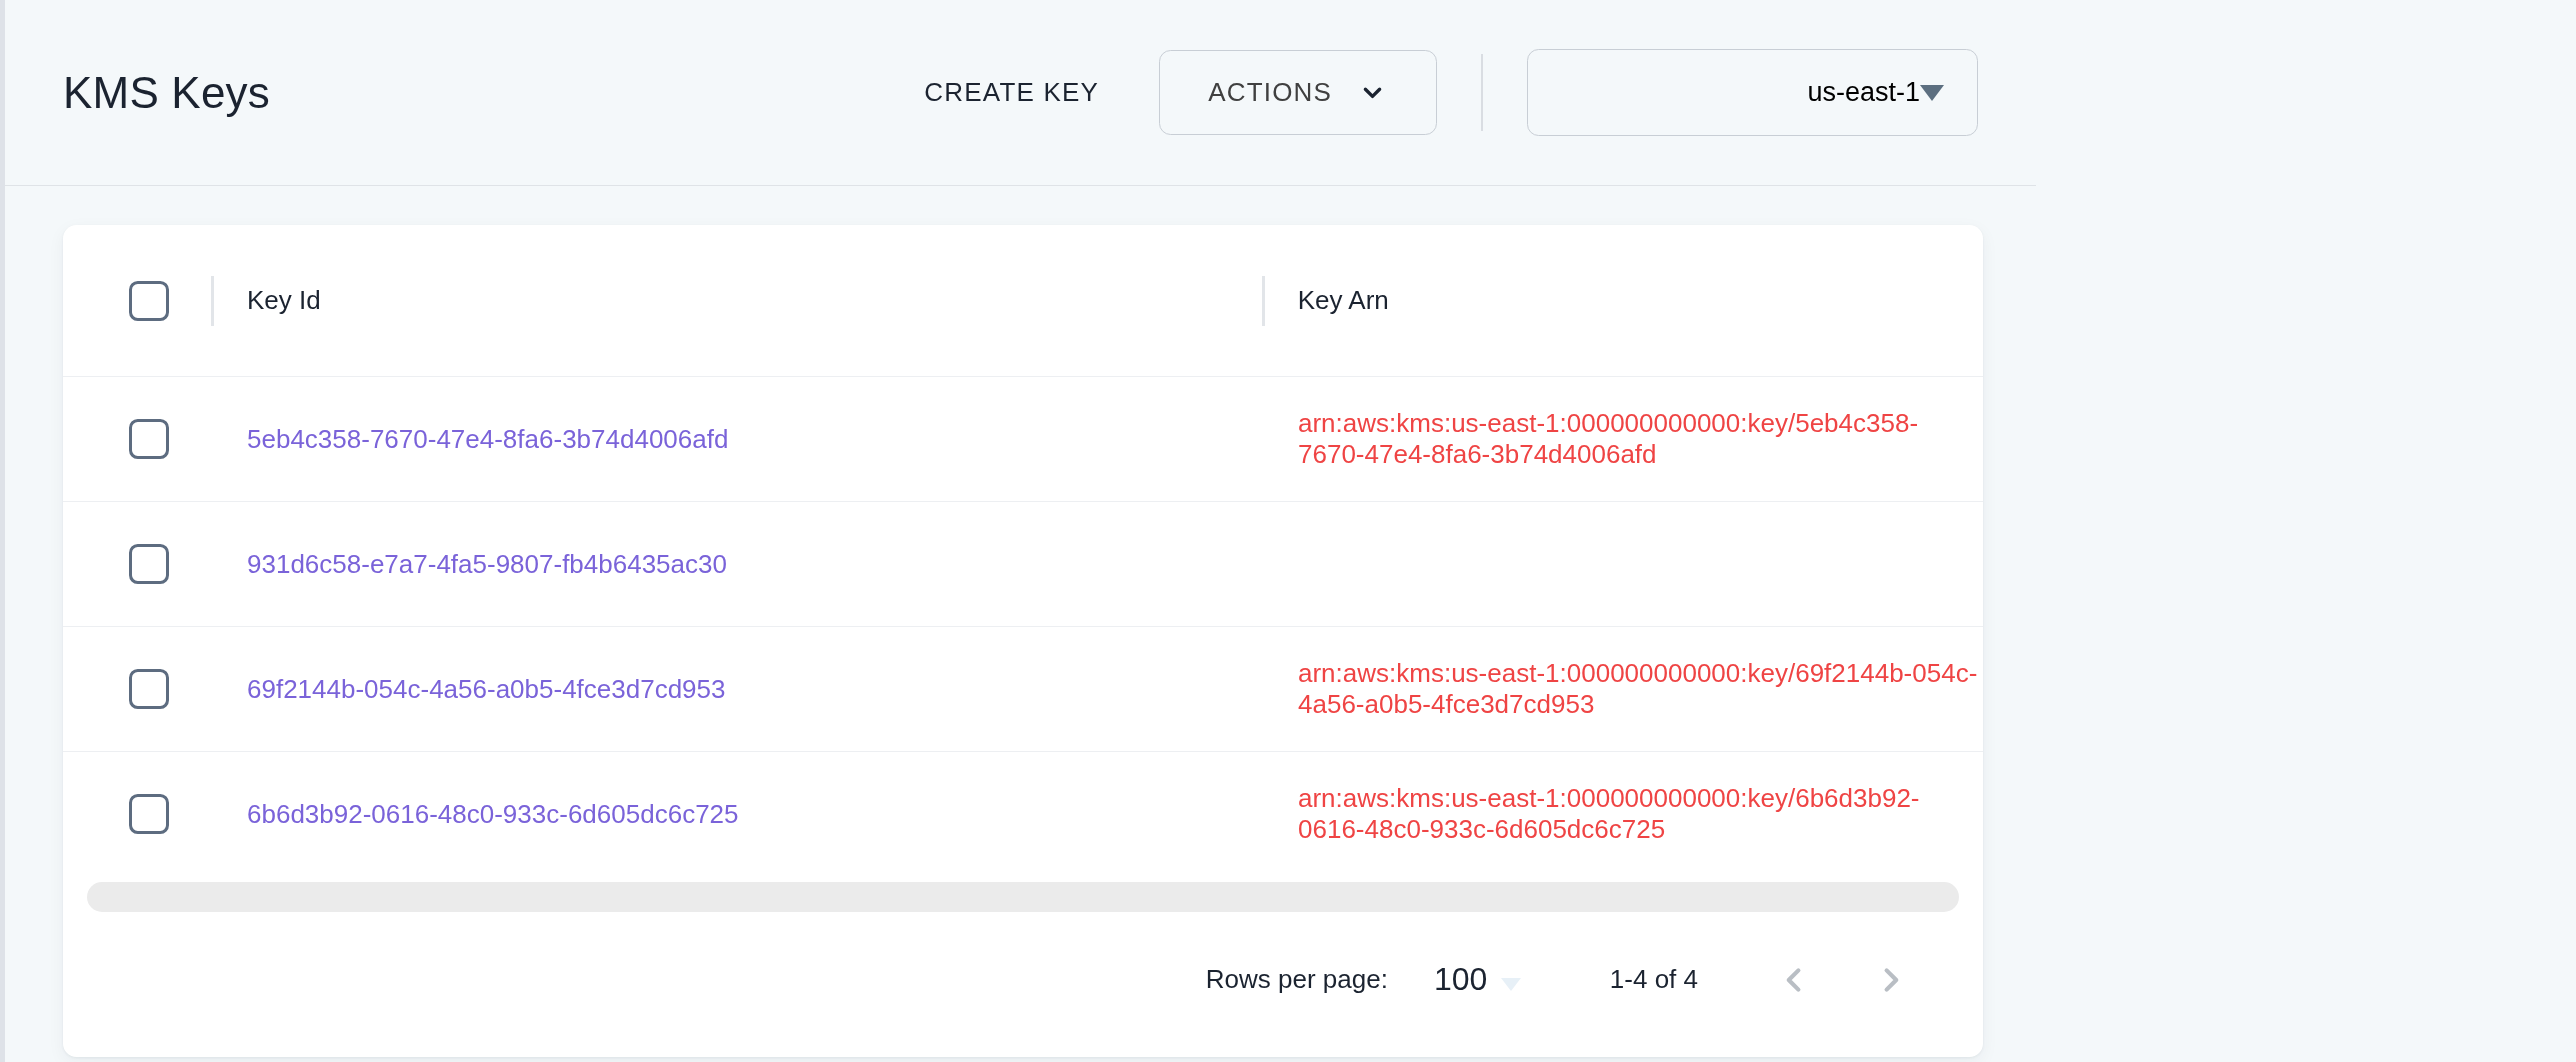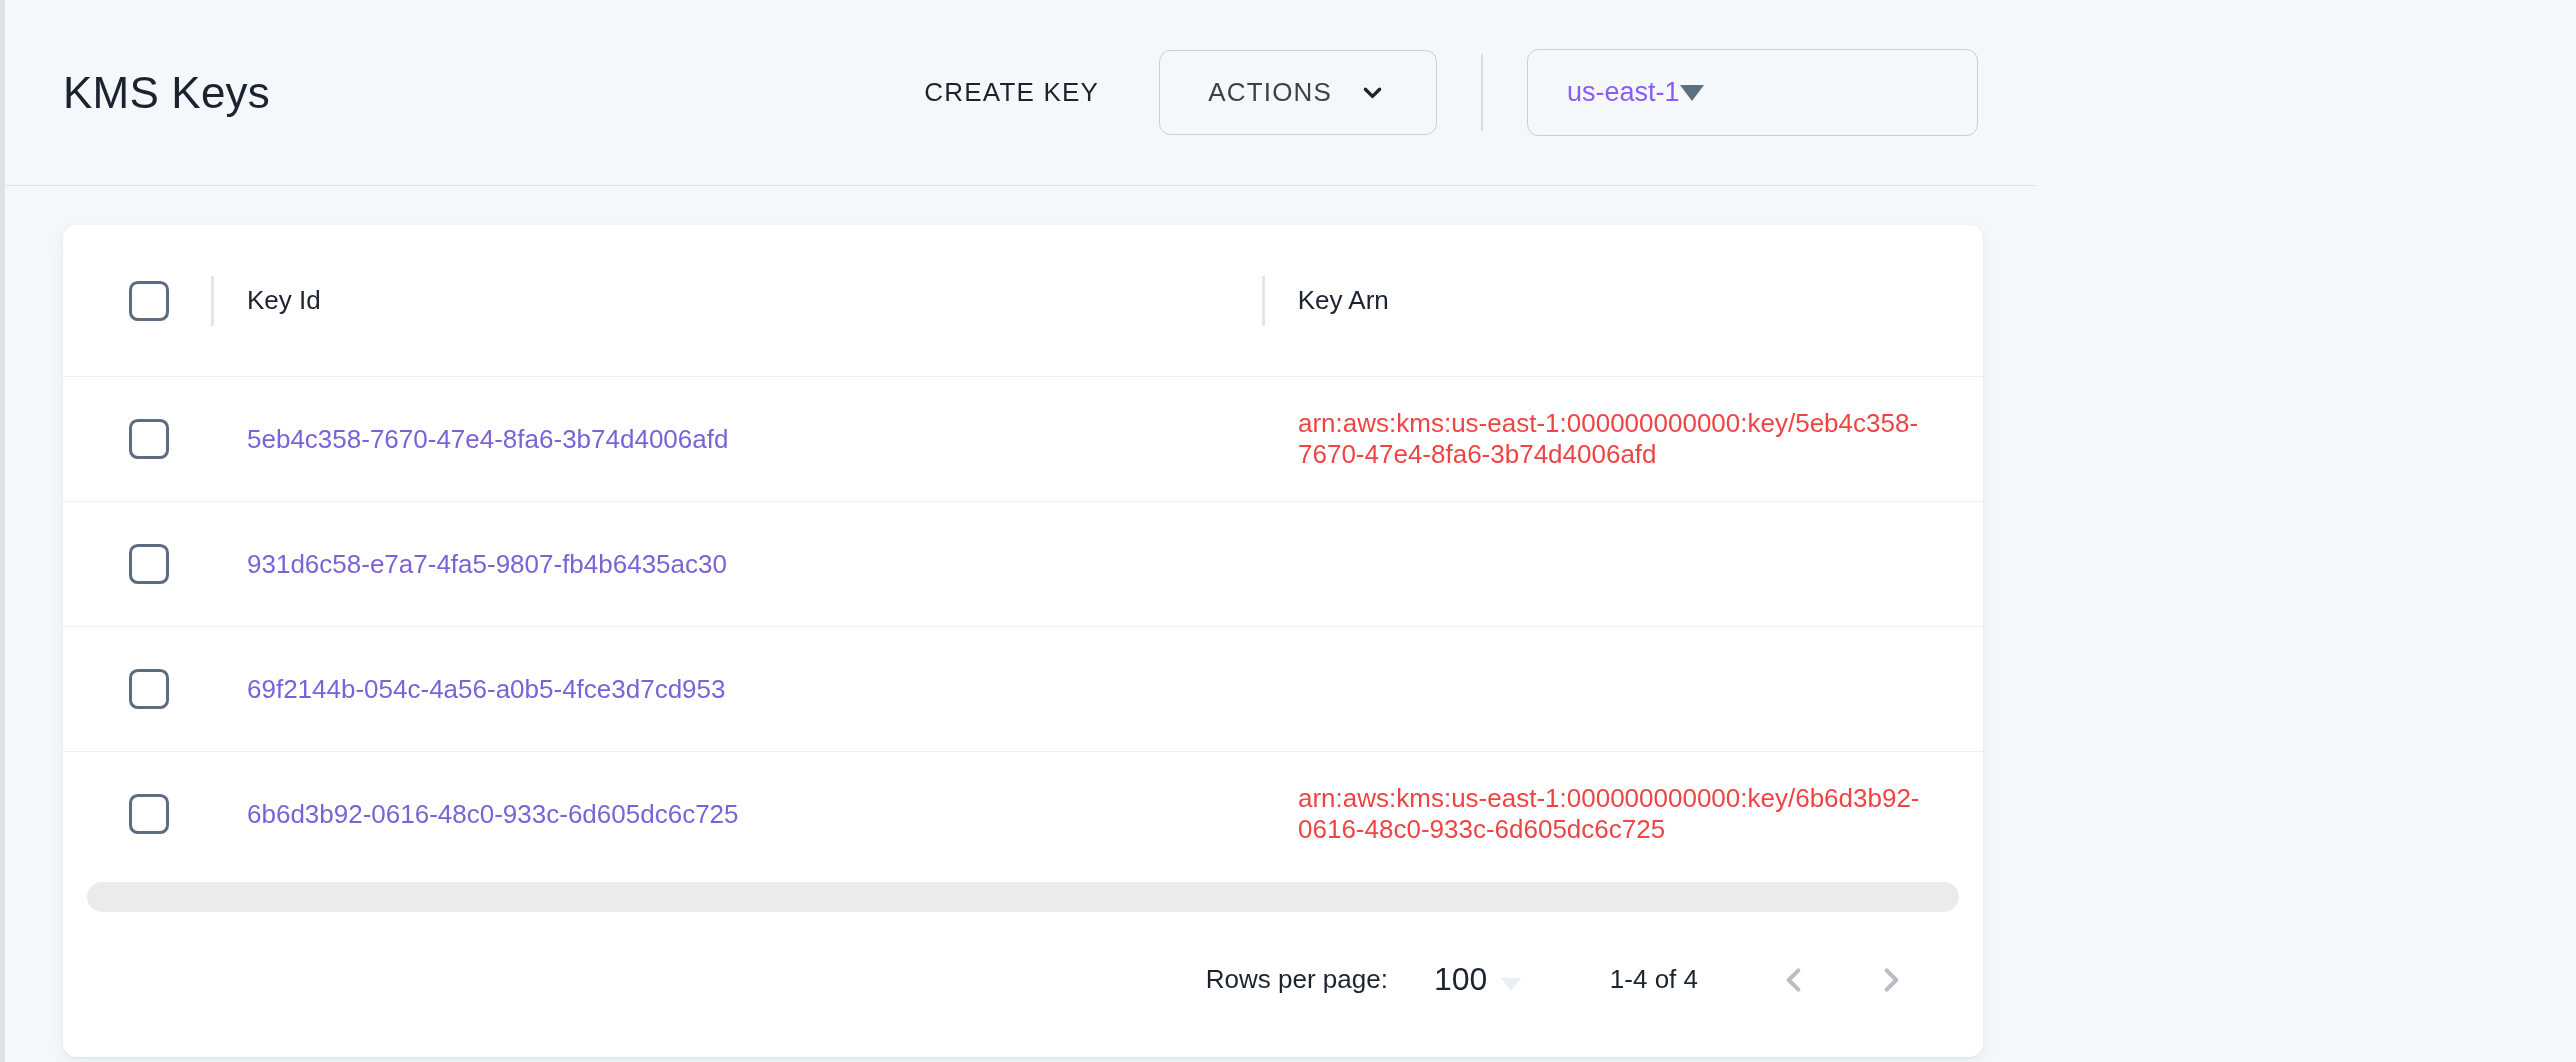--- a/index.html
+++ b/index.html
@@ -37,23 +37,23 @@
     display:flex; align-items:center; gap:25px;
     font-family:inherit; font-size:26px; font-weight:500;
     letter-spacing:1.2px; color:#404040;
   }
   .vert-divider {
     width:1.9px; height:77px; background:#d9dde2; margin:0 44px;
   }
   .region-select {
     width:451px; height:87px;
     border:1.9px solid #c8ced5; border-radius:11.6px;
-    display:flex; align-items:center; justify-content:flex-start;
+    display:flex; align-items:center; justify-content:flex-end;
     padding:0 33px 0 39px;
-    font-size:27px; color:#8b5cf6; cursor:pointer;
+    font-size:27px; color:#000000; cursor:pointer;
     background:transparent;
   }
   .caret-down {
     width:0; height:0;
     border-left:12.5px solid transparent;
     border-right:12.5px solid transparent;
     border-top:16.4px solid #5c6f80;
   }
   
   .content { padding:39px 53px 0 63px; }
@@ -177,20 +177,23 @@
           <a class="key-link">931d6c58-e7a7-4fa5-9807-fb4b6435ac30</a>
         </div>
       </div>
 
       <div class="trow tdata">
         <div class="col-check">
           <div class="checkbox"></div>
         </div>
         <div class="col-keyid">
           <a class="key-link">69f2144b-054c-4a56-a0b5-4fce3d7cd953</a>
+        </div>
+        <div class="col-arn">
+          <span class="arn-text">arn:aws:kms:us-east-1:000000000000:key/69f2144b-054c-4a56-a0b5-4fce3d7cd953</span>
         </div>
       </div>
 
       <div class="trow tdata">
         <div class="col-check">
           <div class="checkbox"></div>
         </div>
         <div class="col-keyid">
           <a class="key-link">6b6d3b92-0616-48c0-933c-6d605dc6c725</a>
         </div>

